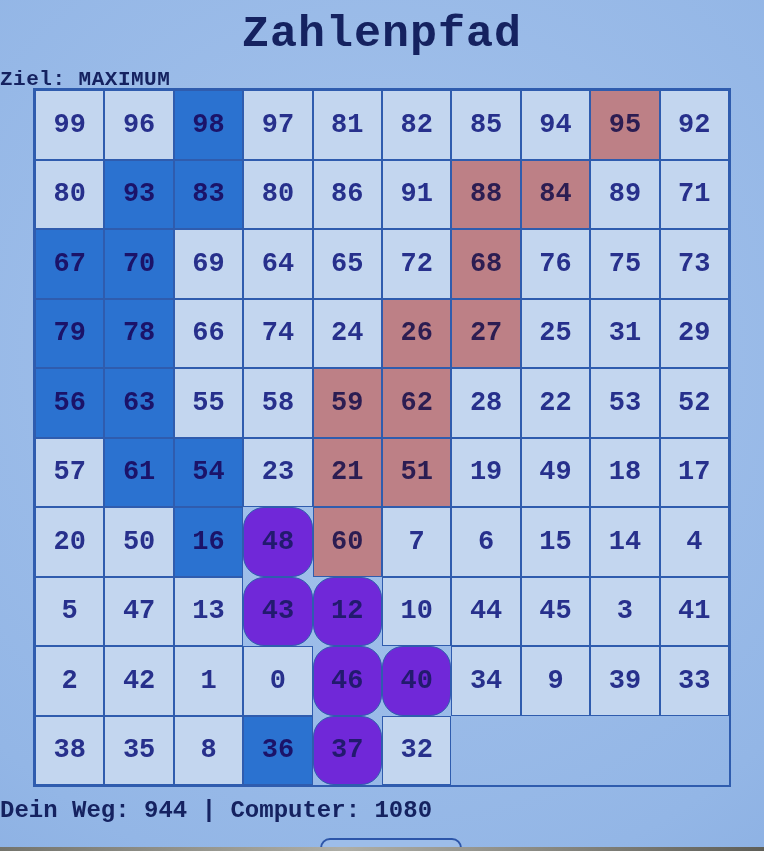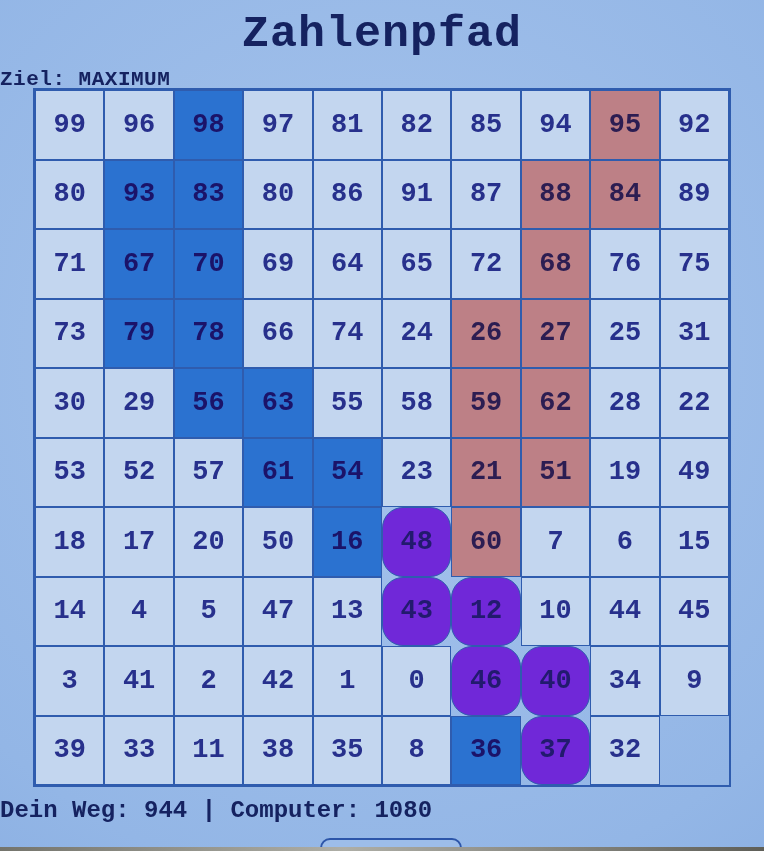--- a/index.html
+++ b/index.html
@@ -59,21 +59,20 @@
       <div class="cell s-n">85</div>
       <div class="cell s-n">94</div>
       <div class="cell s-c">95</div>
       <div class="cell s-n">92</div>
       <div class="cell s-n">80</div>
       <div class="cell s-p">93</div>
       <div class="cell s-p">83</div>
       <div class="cell s-n">80</div>
       <div class="cell s-n">86</div>
       <div class="cell s-n">91</div>
-      <div class="cell s-n">87</div>
       <div class="cell s-c">88</div>
       <div class="cell s-c">84</div>
       <div class="cell s-n">89</div>
       <div class="cell s-n">71</div>
       <div class="cell s-p">67</div>
       <div class="cell s-p">70</div>
       <div class="cell s-n">69</div>
       <div class="cell s-n">64</div>
       <div class="cell s-n">65</div>
       <div class="cell s-n">72</div>
@@ -83,21 +82,20 @@
       <div class="cell s-n">73</div>
       <div class="cell s-p">79</div>
       <div class="cell s-p">78</div>
       <div class="cell s-n">66</div>
       <div class="cell s-n">74</div>
       <div class="cell s-n">24</div>
       <div class="cell s-c">26</div>
       <div class="cell s-c">27</div>
       <div class="cell s-n">25</div>
       <div class="cell s-n">31</div>
-      <div class="cell s-n">30</div>
       <div class="cell s-n">29</div>
       <div class="cell s-p">56</div>
       <div class="cell s-p">63</div>
       <div class="cell s-n">55</div>
       <div class="cell s-n">58</div>
       <div class="cell s-c">59</div>
       <div class="cell s-c">62</div>
       <div class="cell s-n">28</div>
       <div class="cell s-n">22</div>
       <div class="cell s-n">53</div>
@@ -135,21 +133,20 @@
       <div class="cell s-n">2</div>
       <div class="cell s-n">42</div>
       <div class="cell s-n">1</div>
       <div class="cell s-n">0</div>
       <div class="cell s-o">46</div>
       <div class="cell s-o">40</div>
       <div class="cell s-n">34</div>
       <div class="cell s-n">9</div>
       <div class="cell s-n">39</div>
       <div class="cell s-n">33</div>
-      <div class="cell s-n">11</div>
       <div class="cell s-n">38</div>
       <div class="cell s-n">35</div>
       <div class="cell s-n">8</div>
       <div class="cell s-p">36</div>
       <div class="cell s-o">37</div>
       <div class="cell s-n">32</div>
     </div>
   <div class="footer">Dein Weg: 944 | Computer: 1080</div>
   <div class="bottom-btn"></div>
   <div class="photo-edge"></div>

